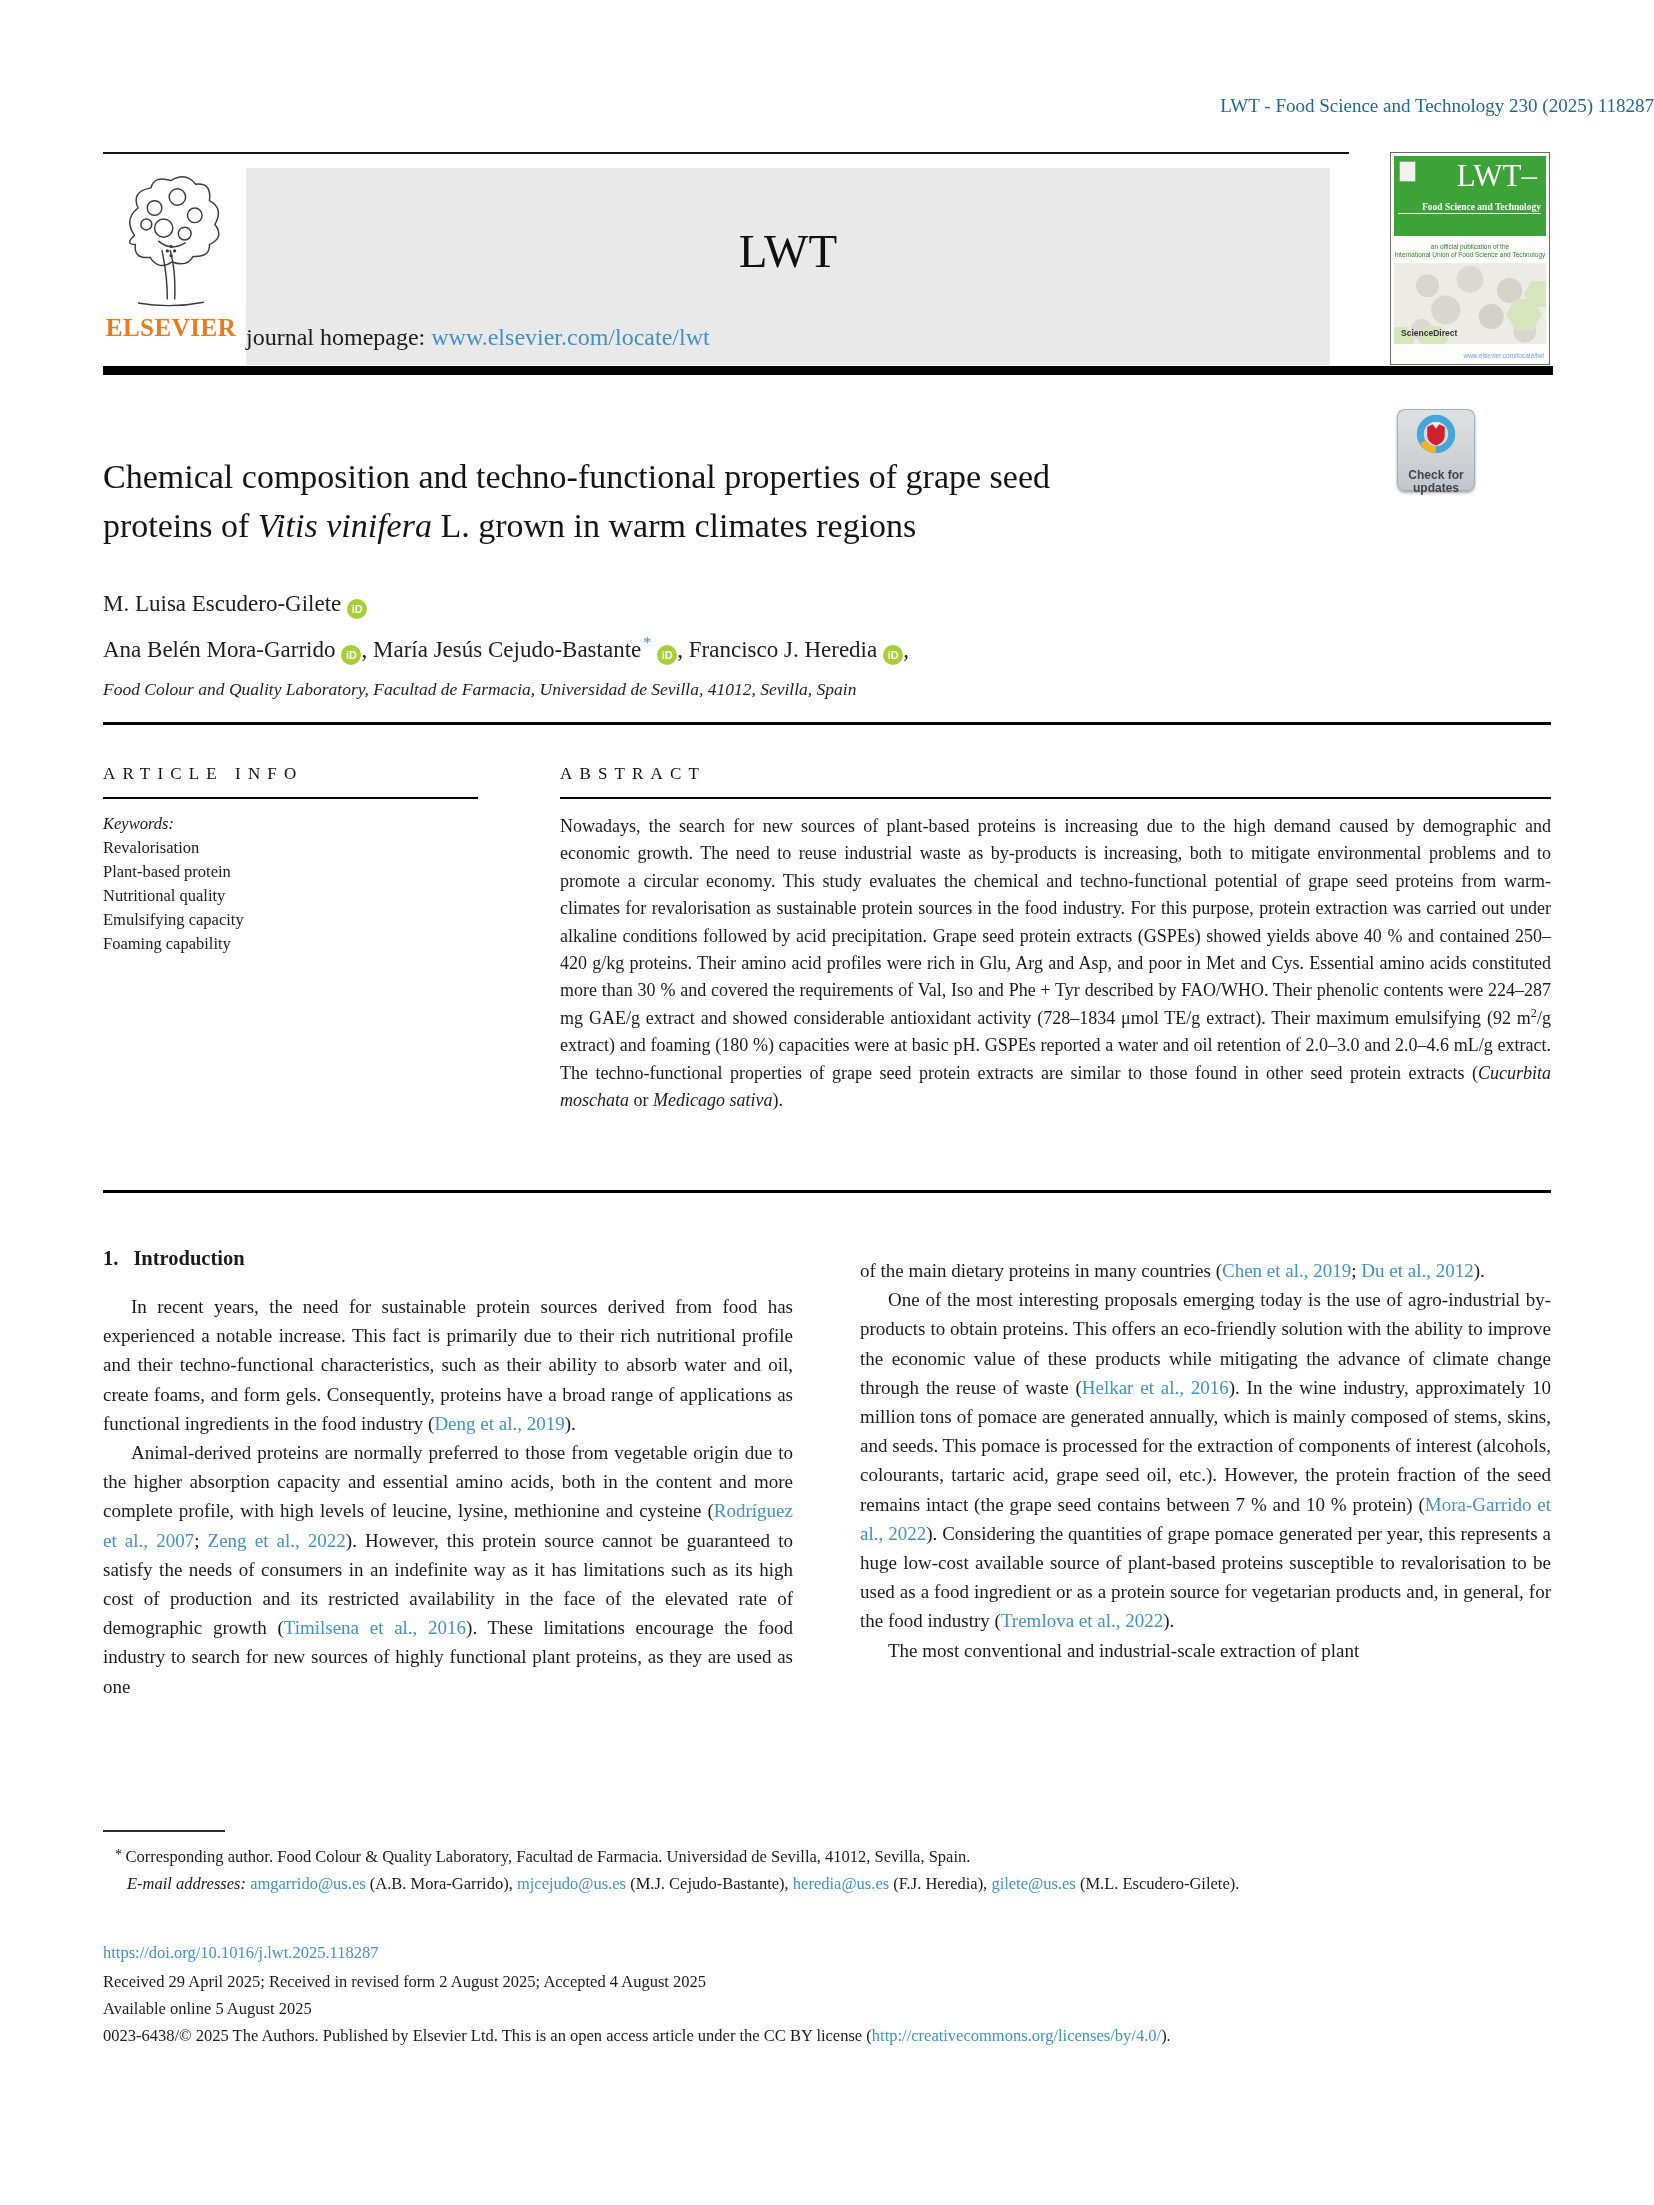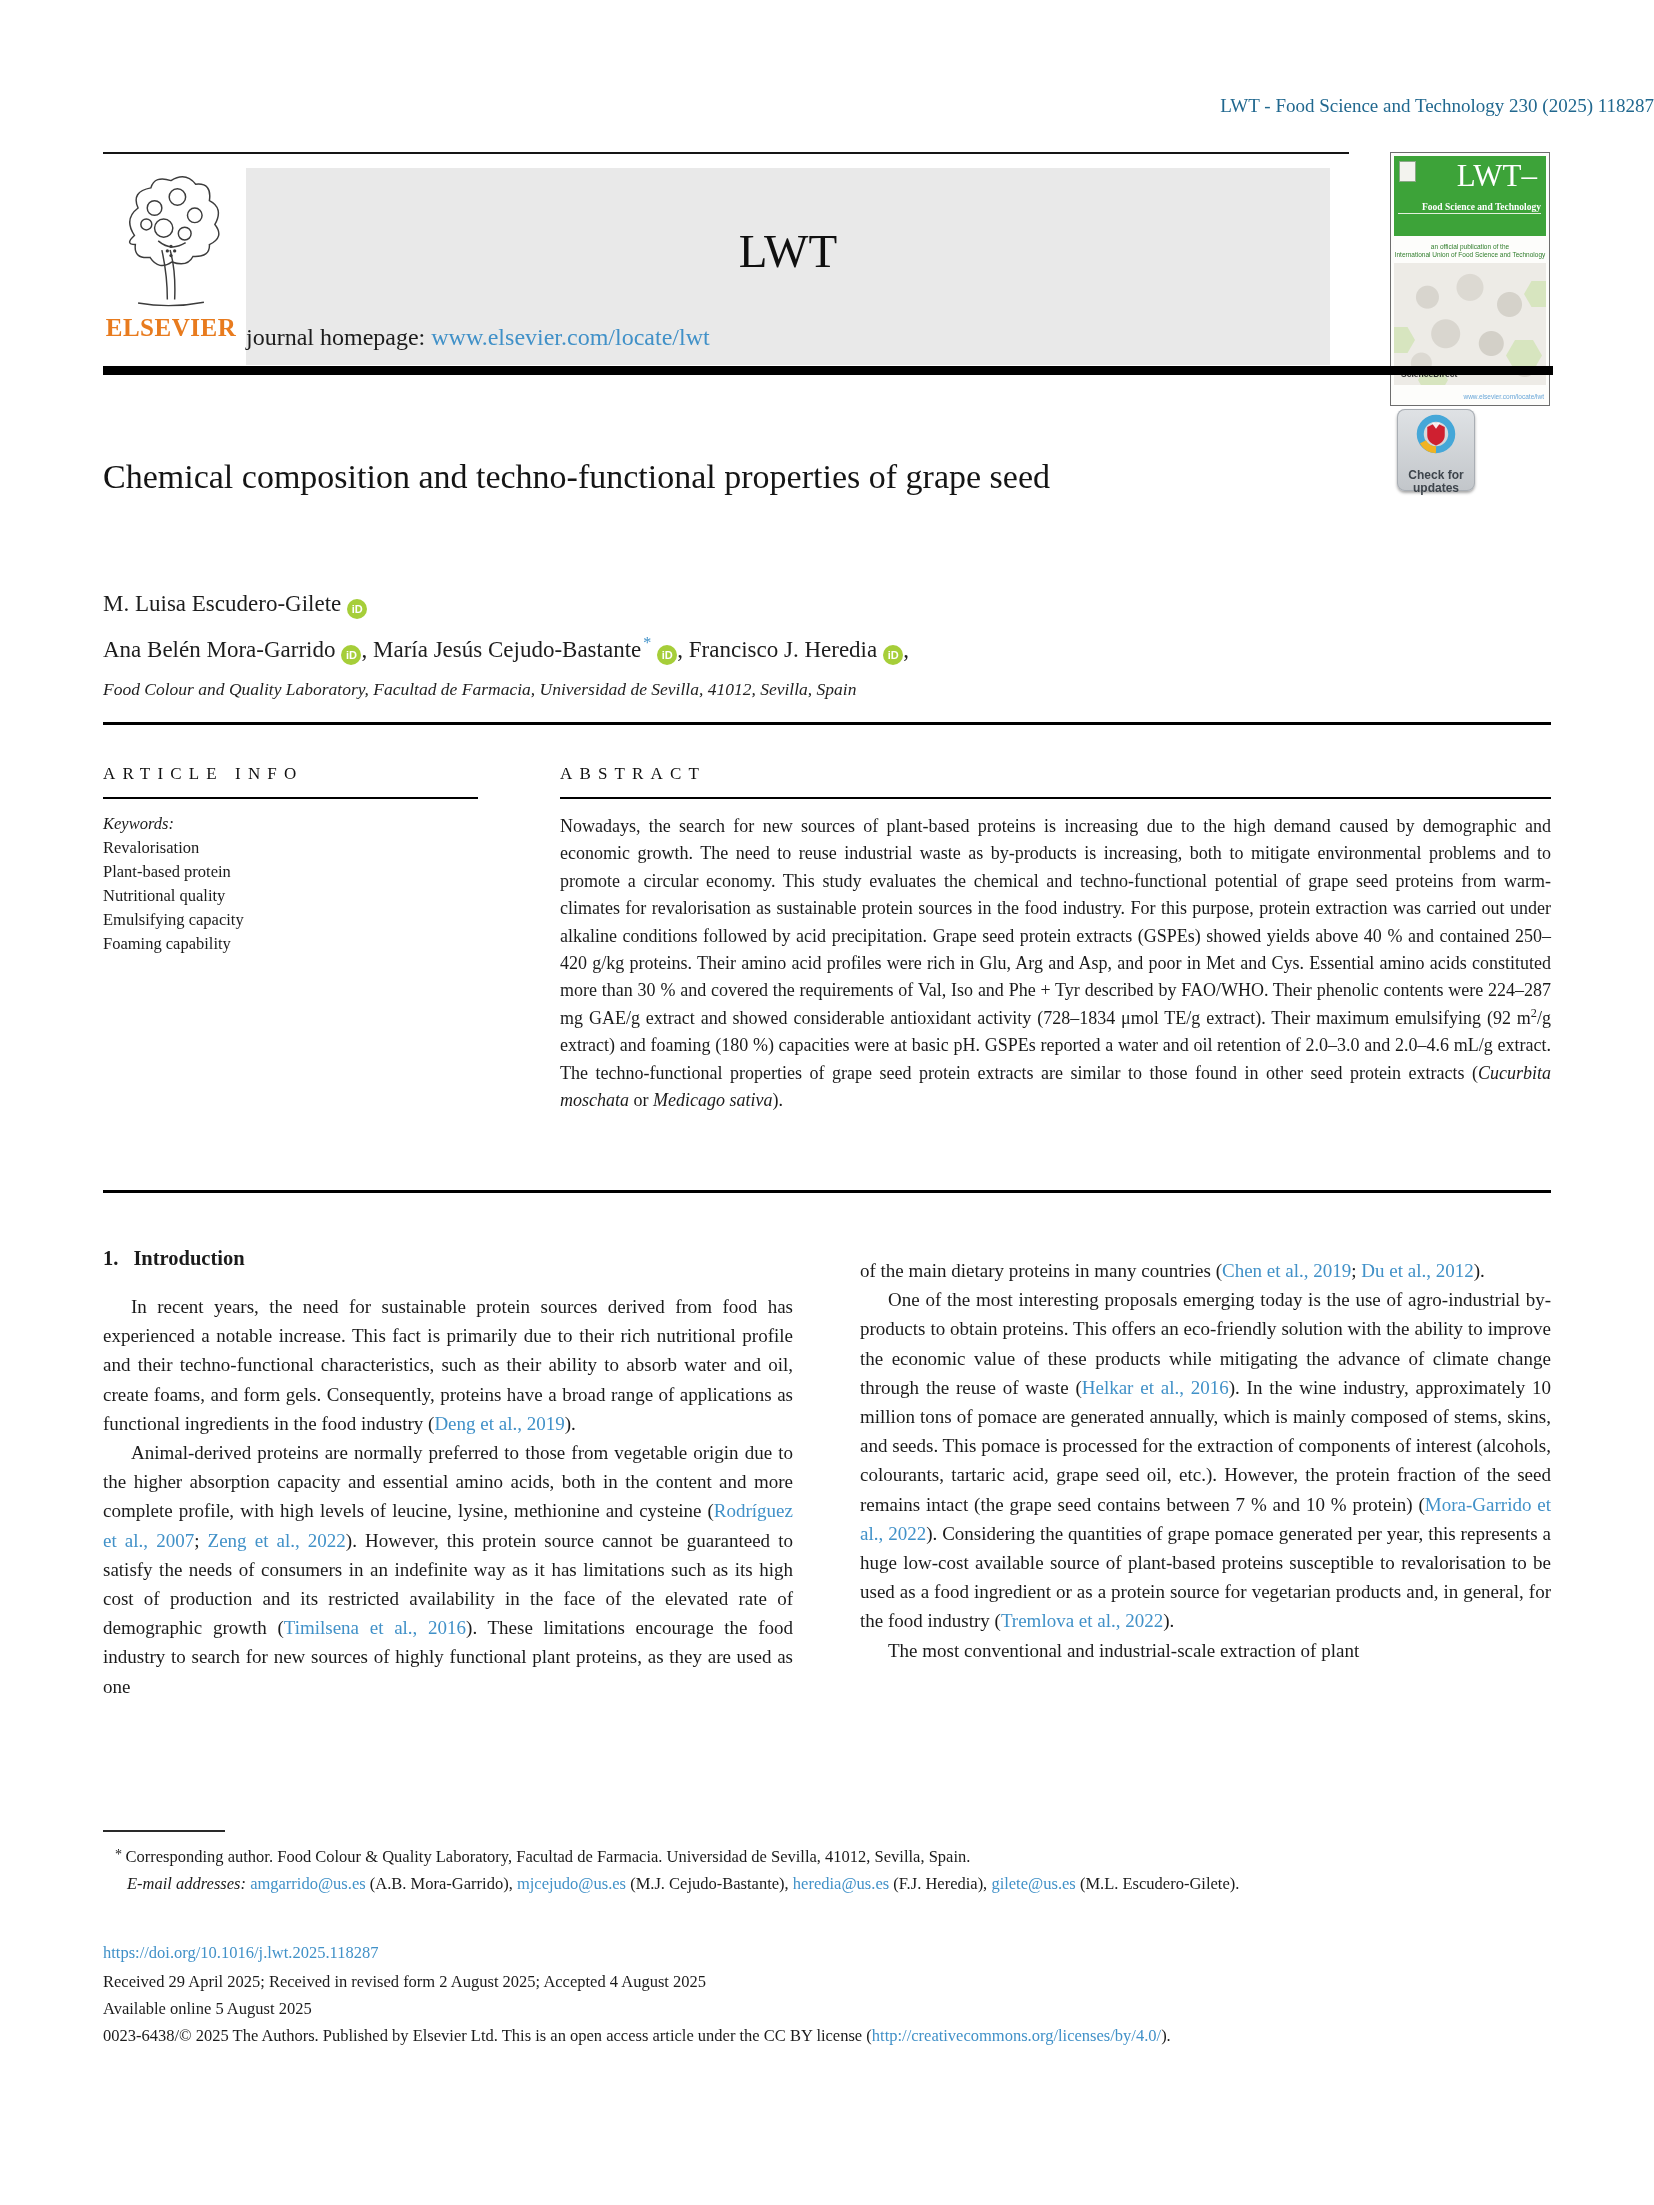--- a/index.html
+++ b/index.html
@@ -25,21 +25,21 @@
 
   .elsevier-logo{left:100px;top:170px;width:142px;height:180px;text-align:center;}
   .elsevier-word{font-size:25px;color:#e87b1e;font-weight:600;letter-spacing:0.5px;margin-top:0px;}
 
   .banner{left:246px;top:168px;width:1084px;height:197px;background:#e9e9e9;}
   .contents-line{position:absolute;top:14px;width:100%;text-align:center;font-size:20px;color:#1c1c1c;}
   .journal-name{position:absolute;top:56px;width:100%;text-align:center;font-size:47px;color:#101010;}
   .homepage-line{position:absolute;bottom:14px;width:100%;text-align:left;font-size:24px;color:#1c1c1c;}
 
   
-  .cover{left:1390px;top:152px;width:160px;height:254px;background:#fdfdfb;border:1px solid #6d6d6d;box-sizing:border-box;}
+  .cover{left:1390px;top:152px;width:160px;height:213px;background:#fdfdfb;border:1px solid #6d6d6d;box-sizing:border-box;}
   .cover-green{position:absolute;left:3px;top:3px;right:3px;height:80px;background:#3da339;}
   .cover-lwt{position:absolute;right:9px;top:4px;color:#fff;font-size:31px;line-height:32px;}
   .cover-sub{position:absolute;left:4px;right:5px;top:46px;color:#fff;font-size:9.5px;font-weight:bold;
              text-align:right;border-bottom:1px solid #e3f0dd;padding-bottom:1px;}
   .cover-minibox{position:absolute;left:5px;top:5px;width:15px;height:19px;background:#f3f3ee;border:1px solid #8aa887;}
   .cover-pub{position:absolute;left:0;right:0;top:90px;text-align:center;font-size:6.5px;line-height:8px;
              color:#2f7d2b;font-family:"Liberation Sans",sans-serif;}
   .cover-art{position:absolute;left:3px;top:110px;right:3px;bottom:20px;background:#edebe6;overflow:hidden;}
   .seeds{position:absolute;inset:0;
     background:
@@ -170,20 +170,21 @@
       <path d="M19 11 l5 7 l5 -7 z" fill="#ffffff" opacity="0.9"></path>
     </svg>
     <div class="cm-text">
       <div>Check for</div>
       <div>updates</div>
     </div>
   </div>
 
   <h1 class="abs title">
     <div>Chemical composition and techno-functional properties of grape seed</div>
+    <div><span>proteins of </span><span class="i">Vitis vinifera</span><span> L. grown in warm climates regions</span></div>
   </h1>
 
   <div class="abs authors">
     <div><span>M. Luisa Escudero-Gilete</span><span class="orcid">iD</span></div>
     <div><span>Ana Belén Mora-Garrido</span><span class="orcid">iD</span><span>, María Jesús Cejudo-Bastante</span><span class="corr-star">*</span><span class="orcid">iD</span><span>, Francisco J. Heredia</span><span class="orcid">iD</span><span>,</span></div>
   </div>
 
   <div class="abs affiliation">Food Colour and Quality Laboratory, Facultad de Farmacia, Universidad de Sevilla, 41012, Sevilla, Spain</div>
 
   <div class="abs rule info-top"></div>

